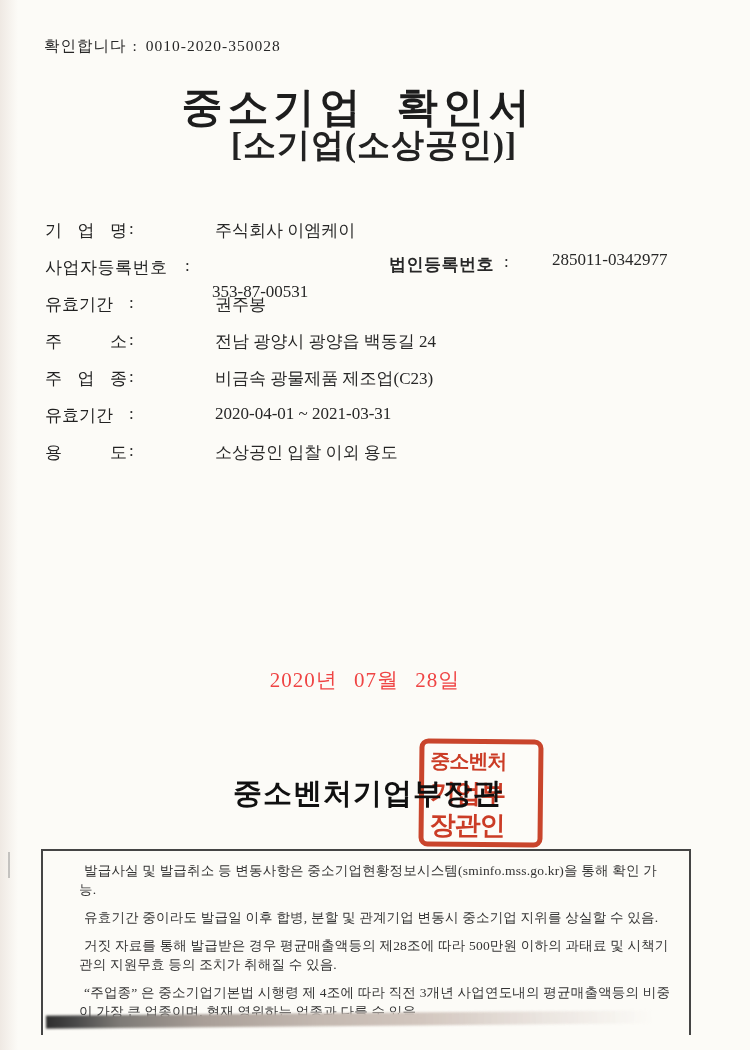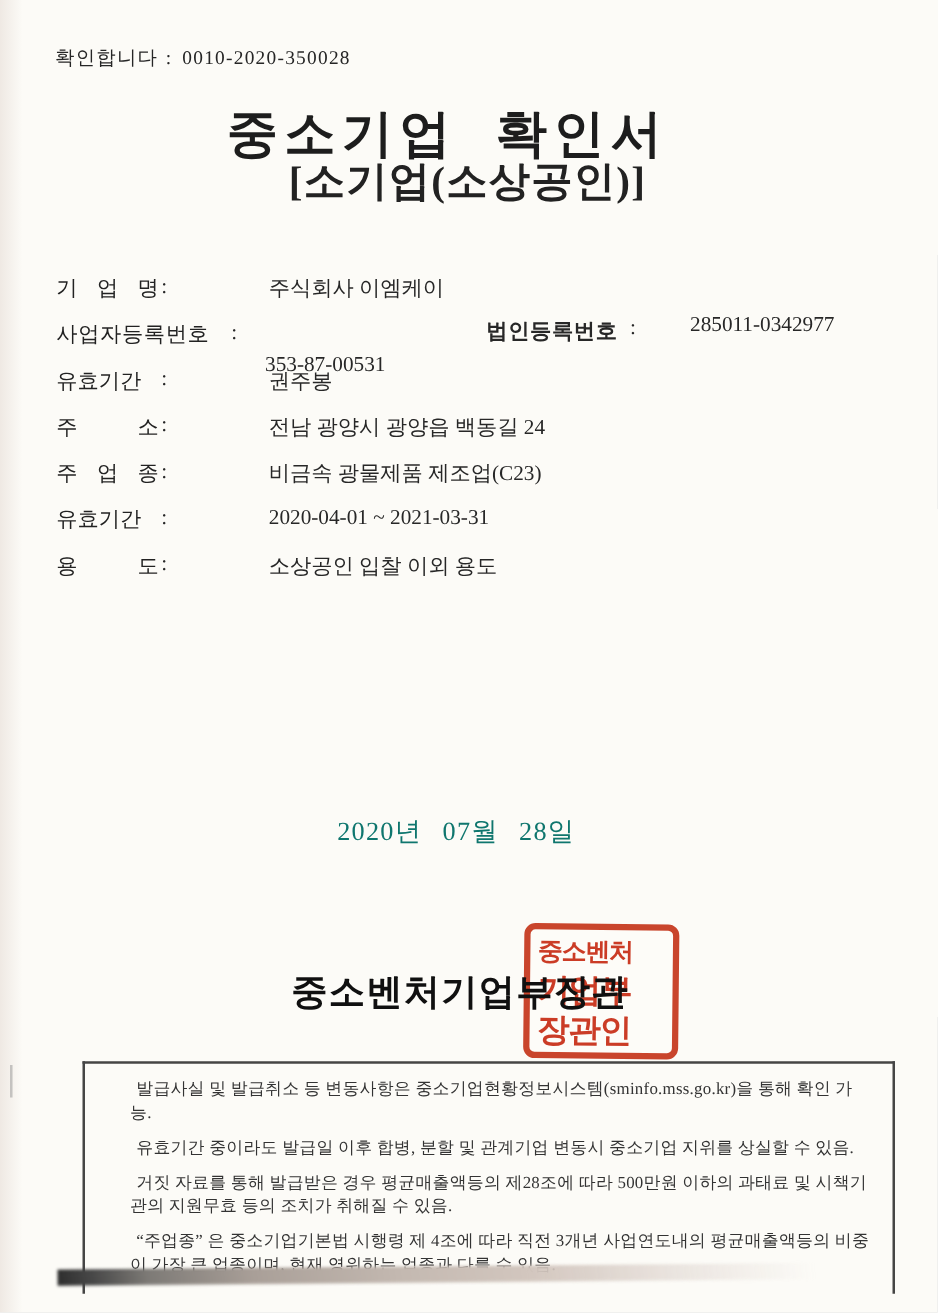--- a/index.html
+++ b/index.html
@@ -58,22 +58,22 @@
   .f-colon2 { position:absolute; left:459px; top:-4px; }
   .f-value2 { position:absolute; left:487px; top:-6px; white-space:nowrap;margin-left:20px; }
 
   .confirmation {
     position:absolute; left:45px; top:496px; width:668px;
     font-size:17.5px; line-height:39px; text-indent:26px;
     color:#242424; word-break:normal;
   }
 
   .date-line {
-    position:absolute; left:0; top:651px; width:730px;
-    text-align:center; font-size:21px; color:#0f766e;
+    position:absolute; left:0; top:666px; width:730px;
+    text-align:center; font-size:21px; color:#ef4444;
     word-spacing:10px; letter-spacing:1px;
   }
 
   .minister {
     position:absolute; left:200px; top:774px; z-index:3;
     font-size:29px; font-weight:700; letter-spacing:1px;
     color:#101010; white-space:nowrap;margin-left:33px;
   }
 
   .seal {
@@ -96,21 +96,20 @@
   .seal-row.r1 { font-size:20px; }
   .seal-row.r2, .seal-row.r3 { font-size:26px; }
 
   .notes-box {
     position:absolute; left:41px; top:849px;
     box-sizing:border-box; width:650px; height:186px;
     border:2px solid #454545; border-bottom:none;
     padding:10px 16px 0 36px;
     font-size:13.5px; line-height:19px; color:#333;
     letter-spacing:.2px;
-    margin-left:25px;
   }
   .note { margin:0 0 9px 0; text-indent:5px; word-break:normal; }
 
   .smudge {
     position:absolute; left:46px; top:1013px; z-index:6;
     width:606px; height:13px;
     background: linear-gradient(90deg,
       #2e2e2e 0%, #4a4a4a 5%, #7d7a76 12%, #a99f98 26%,
       #c3b8b0 45%, #d2c6be 62%, rgba(214,202,196,.45) 82%, rgba(214,202,196,0) 100%);
     filter: blur(1.3px);

